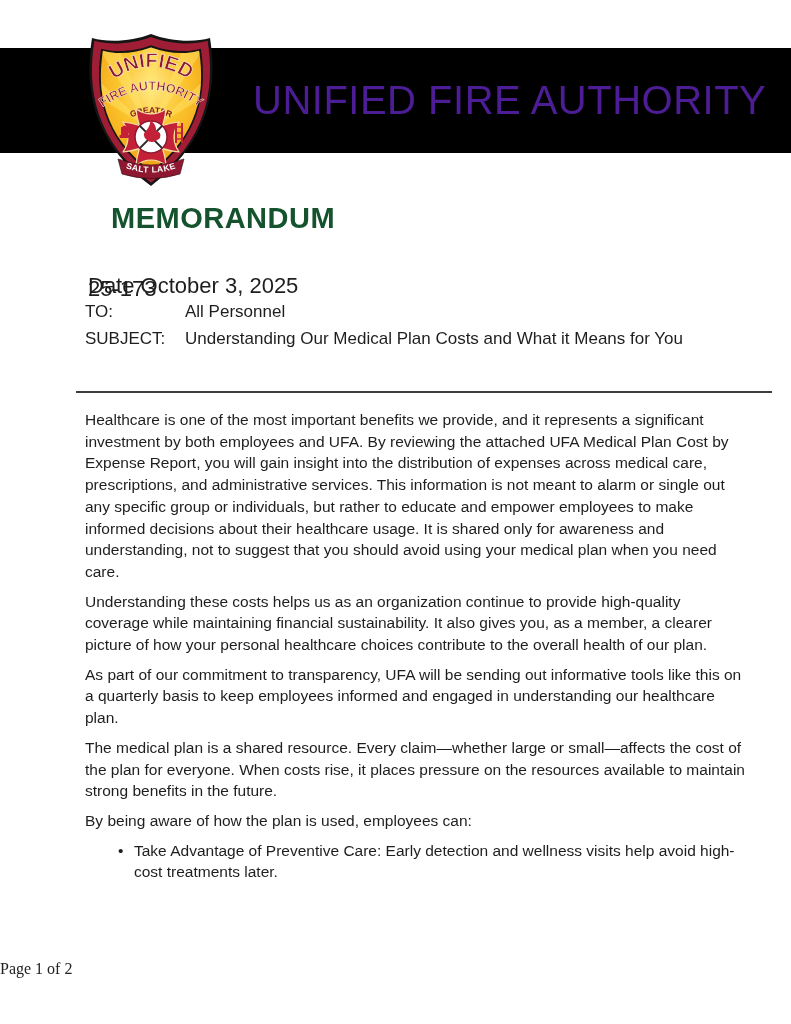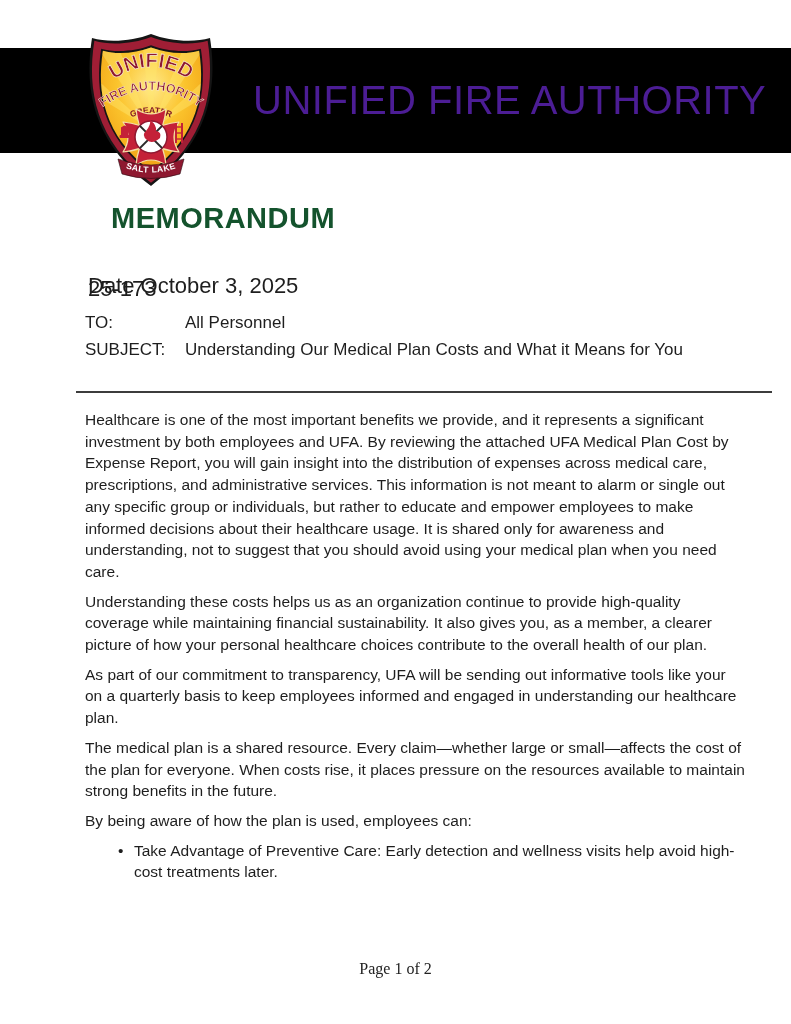--- a/index.html
+++ b/index.html
@@ -6,32 +6,32 @@
   .page{position:relative;width:791px;height:1024px;background:#ffffff;overflow:hidden;
         font-family:"Liberation Sans","DejaVu Sans",sans-serif;color:#1e1e1e;}
   .band{position:absolute;left:0;top:48px;width:791px;height:105px;background:#000000;}
   .band-title{position:absolute;left:253px;top:78px;font-size:40px;line-height:44px;
         color:#4c1d95;letter-spacing:0.5px;white-space:nowrap;font-weight:400;}
   .badge{position:absolute;left:80px;top:31px;width:142px;height:158px;}
   .memo-title{position:absolute;left:87px;top:202px;font-size:29px;font-weight:bold;
         letter-spacing:0.5px;color:#14532d;margin-left:24px;}
   .memo-number{position:absolute;left:88px;top:245px;font-size:22px;margin-top:31px;}
   .memo-date{position:absolute;left:88px;top:273px;font-size:22px;}
-  .meta{position:absolute;left:85px;top:313px;width:660px;font-size:17px;}
+  .meta{position:absolute;left:85px;top:302px;width:660px;font-size:17px;}
   .meta-row{display:flex;height:27px;align-items:flex-start;}
   .meta-label{width:100px;flex:none;}
   .meta-value{flex:1;}
   .rule{position:absolute;left:76px;top:391px;width:696px;height:0;
         border-top:2px solid #3c3c3c;}
   .body{position:absolute;left:85px;top:409px;width:662px;font-size:15.5px;line-height:21.7px;}
   .body p{margin:0 0 8px 0;}
   .bullet-row{display:flex;margin:8px 0 0 33px;}
   .bullet-marker{flex:none;width:16px;}
   .bullet-text{flex:1;}
-  .footer{position:absolute;left:0;top:960px;width:791px;text-align:center;
+  .footer{position:absolute;left:0;top:960px;width:791px;
         font-family:"Liberation Serif","DejaVu Serif",serif;font-size:16px;color:#222;}
 </style>
 </head>
 <body>
 
 <div class="page">
 
   <div class="band"></div>
 
   <div class="badge">
@@ -119,21 +119,21 @@
       <span class="meta-label">SUBJECT:</span>
       <span class="meta-value">Understanding Our Medical Plan Costs and What it Means for You</span>
     </div>
   </div>
 
   <div class="rule"></div>
 
   <div class="body">
     <p>Healthcare is one of the most important benefits we provide, and it represents a significant investment by both employees and UFA. By reviewing the attached UFA Medical Plan Cost by Expense Report, you will gain insight into the distribution of expenses across medical care, prescriptions, and administrative services. This information is not meant to alarm or single out any specific group or individuals, but rather to educate and empower employees to make informed decisions about their healthcare usage. It is shared only for awareness and understanding, not to suggest that you should avoid using your medical plan when you need care.</p>
     <p>Understanding these costs helps us as an organization continue to provide high-quality coverage while maintaining financial sustainability. It also gives you, as a member, a clearer picture of how your personal healthcare choices contribute to the overall health of our plan.</p>
-    <p>As part of our commitment to transparency, UFA will be sending out informative tools like your on a quarterly basis to keep employees informed and engaged in understanding our healthcare plan.</p>
+    <p>As part of our commitment to transparency, UFA will be sending out informative tools like this on a quarterly basis to keep employees informed and engaged in understanding our healthcare plan.</p>
     <p>The medical plan is a shared resource. Every claim—whether large or small—affects the cost of the plan for everyone. When costs rise, it places pressure on the resources available to maintain strong benefits in the future.</p>
     <p>By being aware of how the plan is used, employees can:</p>
     <div class="bullet-row">
       <span class="bullet-marker">•</span>
       <span class="bullet-text">Take Advantage of Preventive Care: Early detection and wellness visits help avoid high-cost treatments later.</span>
     </div>
   </div>
 
   <div class="footer">Page 1 of 2</div>
 

